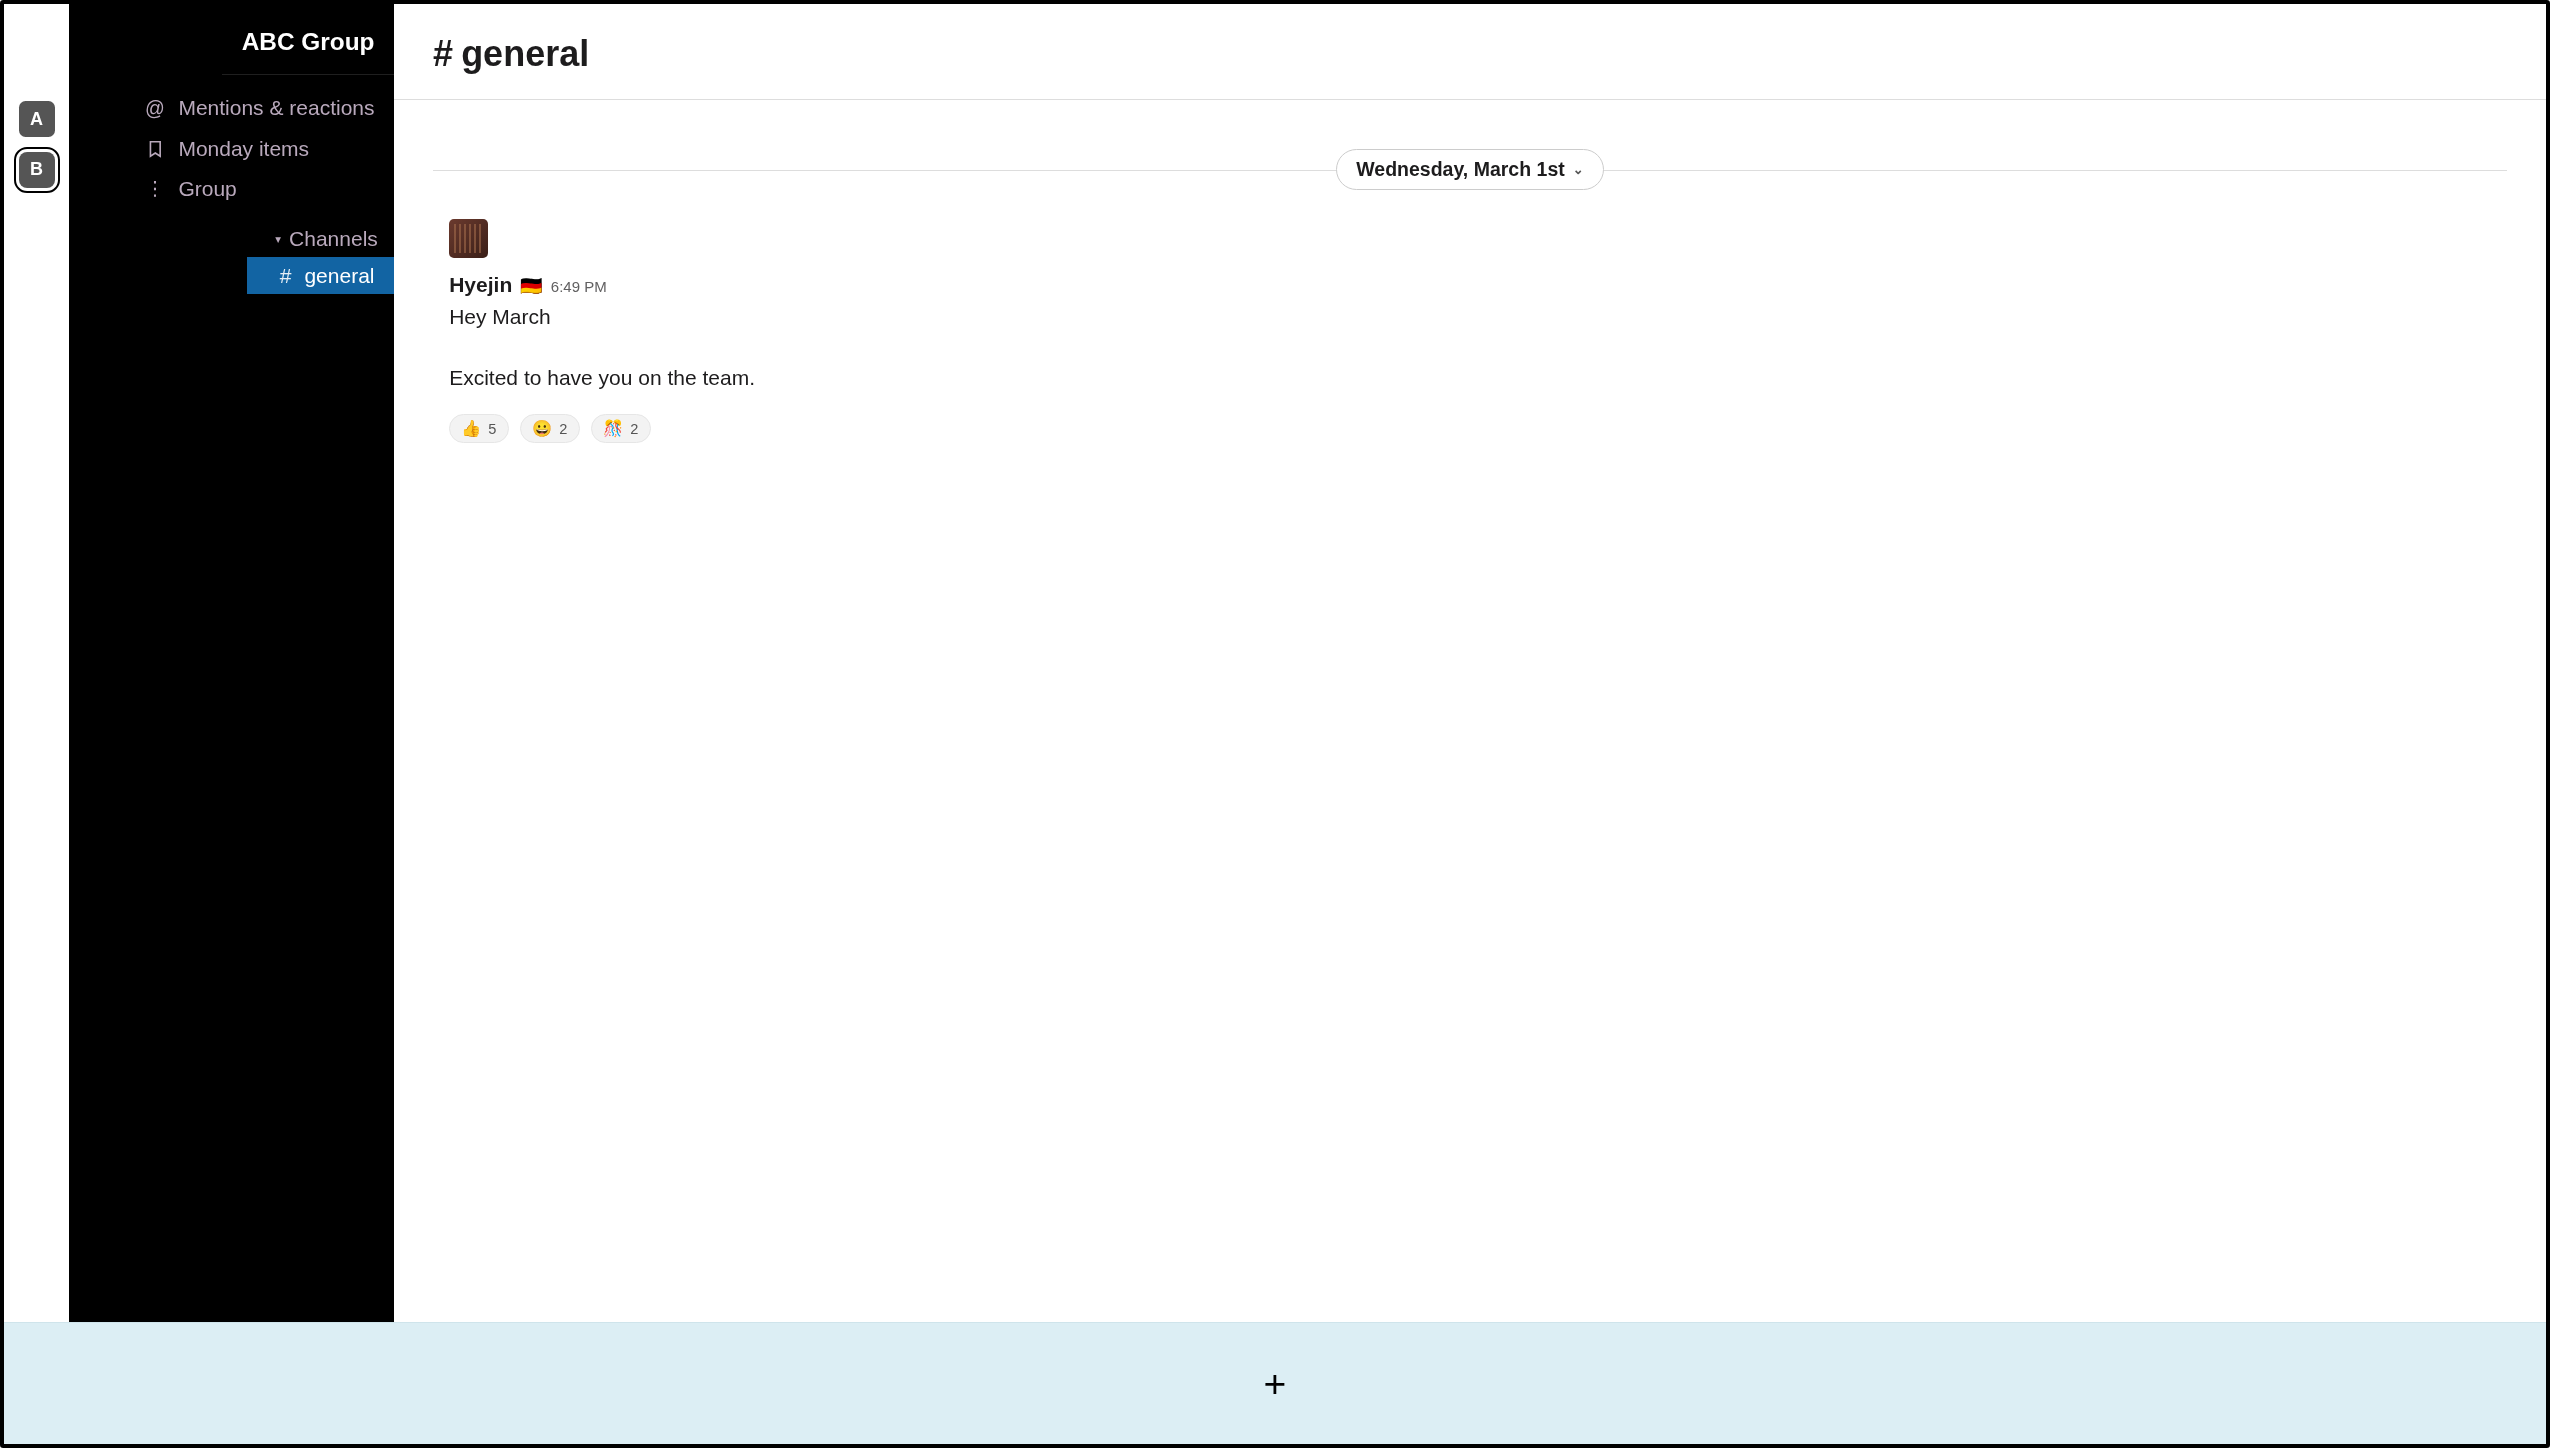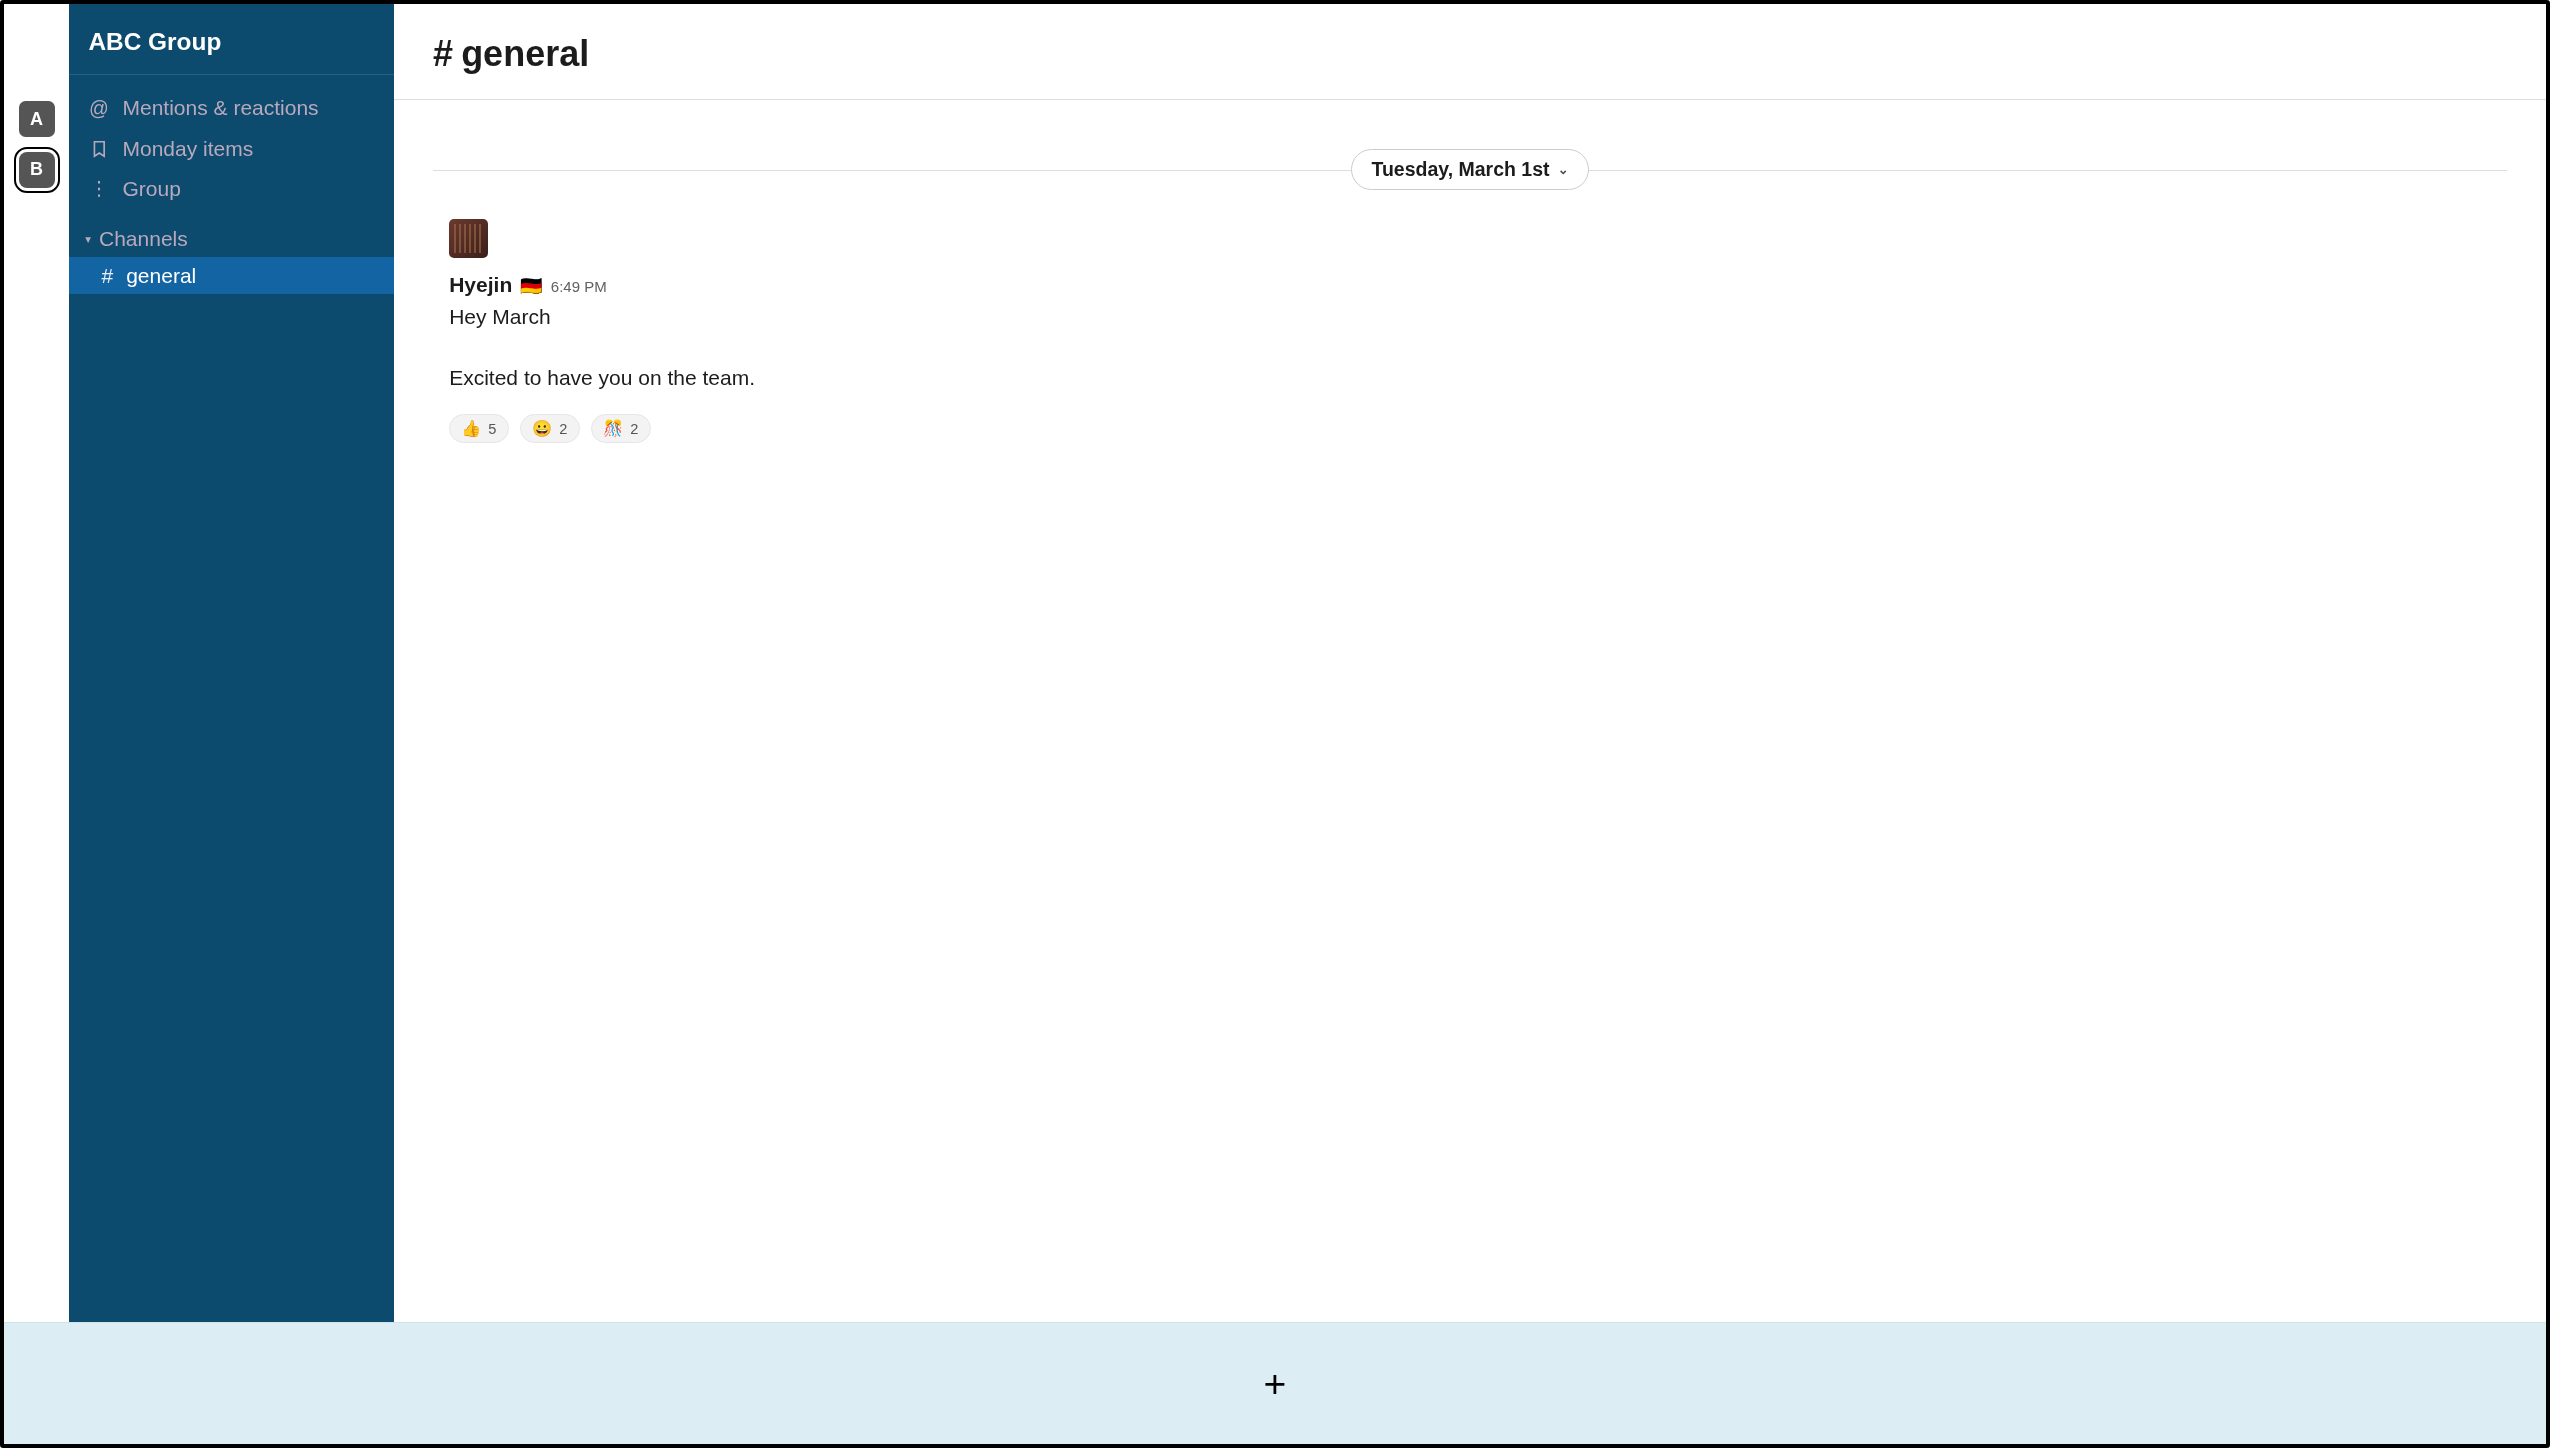--- a/index.html
+++ b/index.html
@@ -46,25 +46,26 @@
     cursor: pointer;
   }
   .ws-btn.active {
     outline: 2.4px solid #000;
     outline-offset: 3.2px;
     border-radius: 8.1px;
   }
   
   .sidebar {
     width: 325px;
-    background: #0c4a6e;
+    background: #000000;
     color: #d1c6d3;
     display: flex;
     flex-direction: column;
     padding-top: 8.1px;
+    align-items: flex-end;
   }
   .workspace-header {
     padding: 16.2px 19.5px 18px 19.5px;
     border-bottom: 0.8px solid rgba(255,255,255,0.12);
   }
   .workspace-name {
     color: #fff;
     font-size: 24.4px;
     font-weight: 800;
   }
@@ -296,21 +297,21 @@
       <div class="channel-header">
         <div class="channel-title">
           <span class="hash">#</span>
           <span>general</span>
         </div>
       </div>
 
       <div class="message-area">
         <div class="date-divider">
           <div class="date-pill">
-            <span>Tuesday, March 1st</span>
+            <span>Wednesday, March 1st</span>
             <span class="chev">⌄</span>
           </div>
         </div>
 
         <div class="message">
           <div class="avatar"></div>
           <div class="msg-body">
             <div class="msg-header">
               <span class="msg-author">Hyejin</span>
               <span class="msg-flag">🇩🇪</span>

